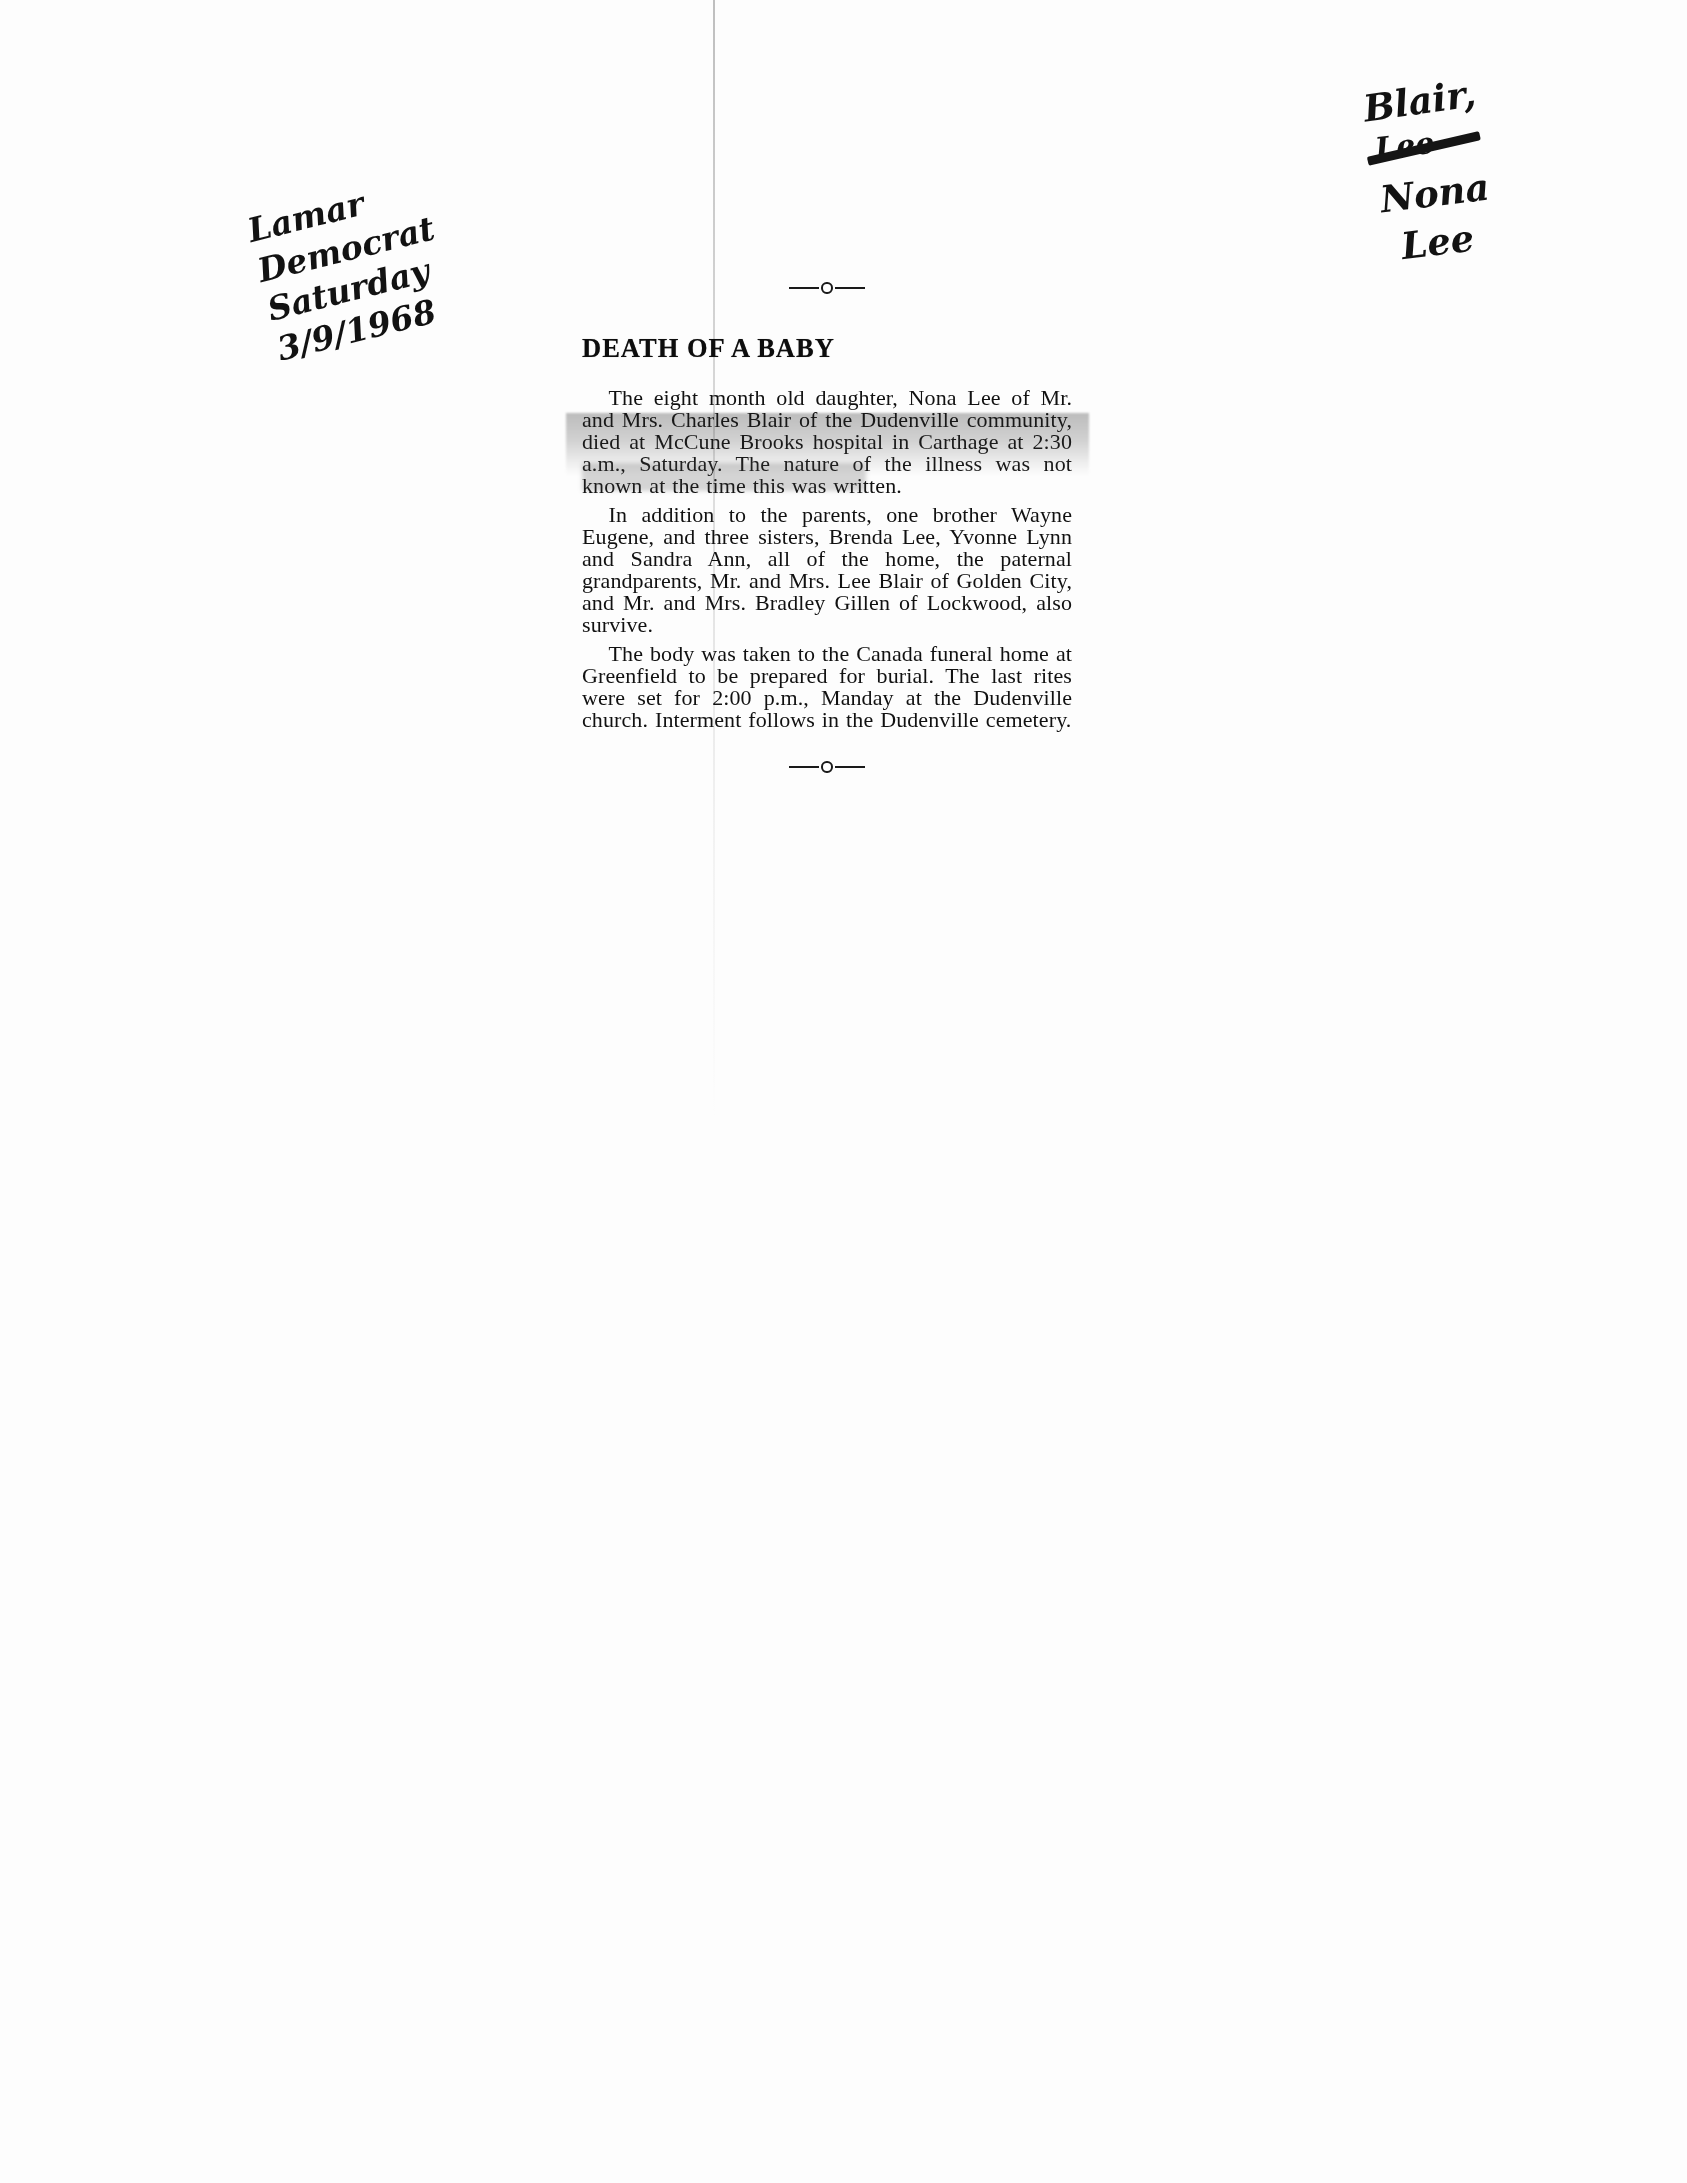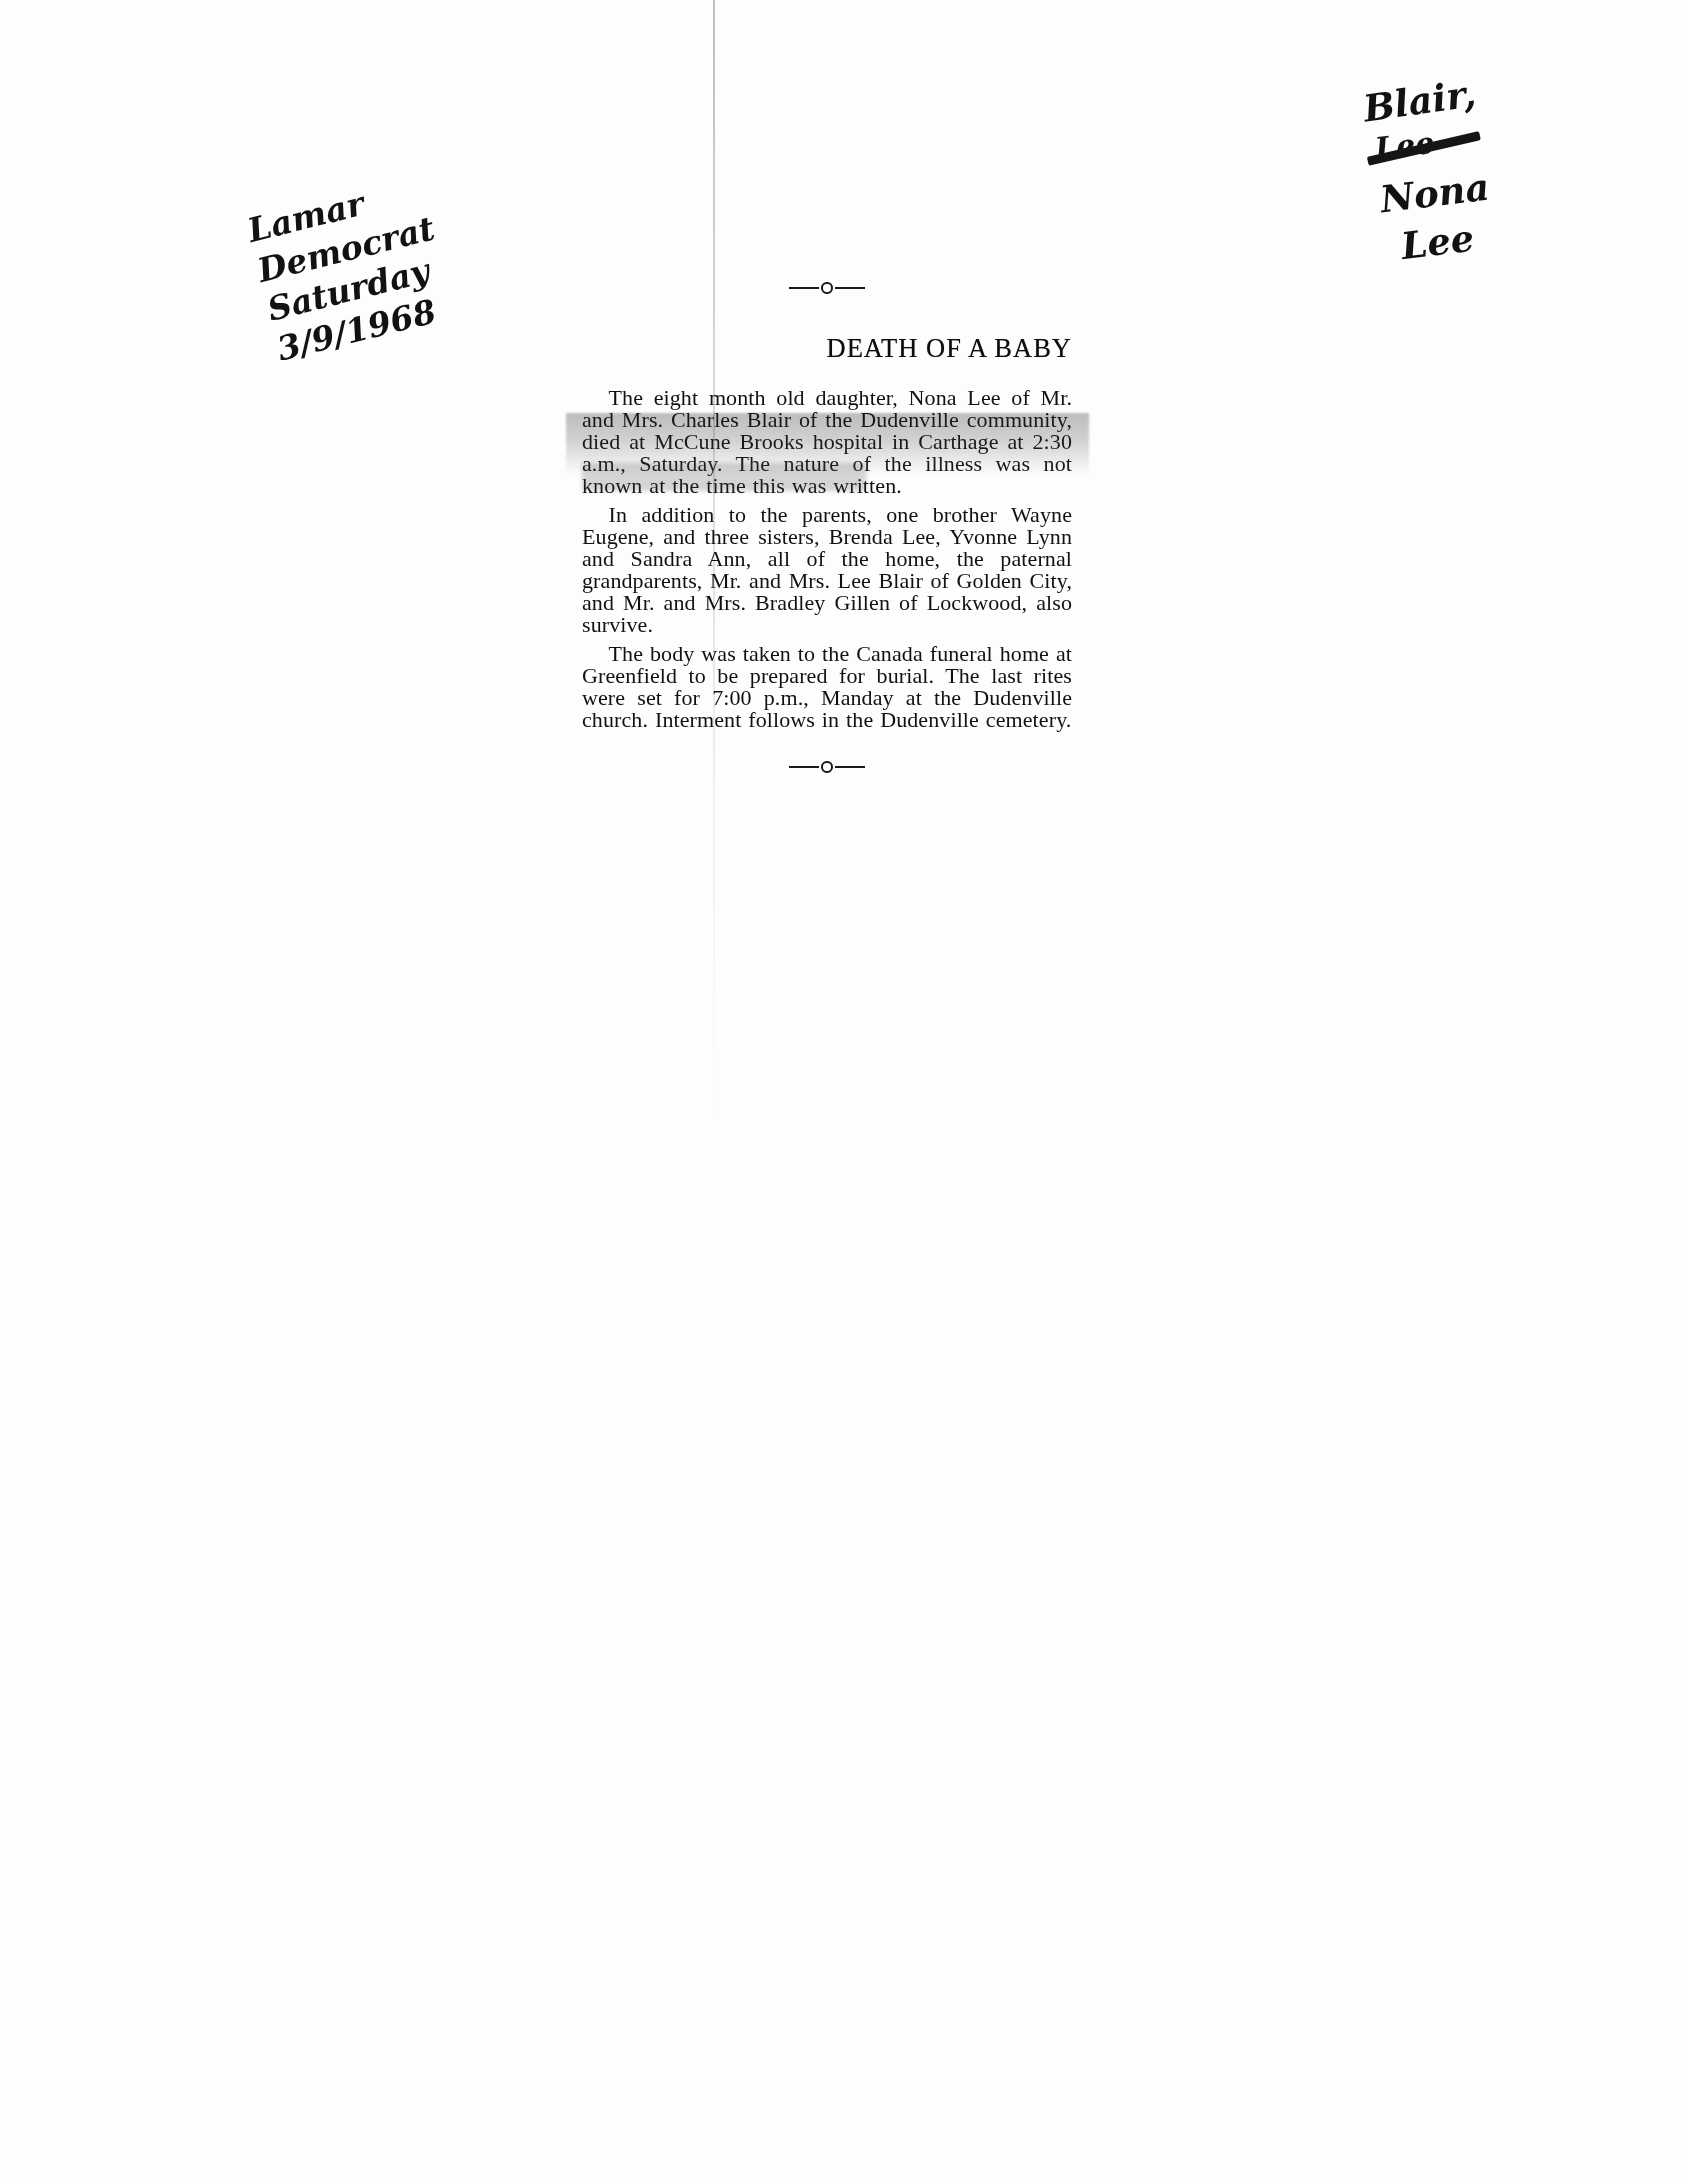--- a/index.html
+++ b/index.html
@@ -67,23 +67,23 @@
     height: 7.3px;
     border: 2px solid #1a1a1a;
     border-radius: 50%;
     vertical-align: middle;
     margin: 0 2.6px;
     background: #fff;
   }
 
   .headline {
     margin-top: 38px;
-    text-align: right;
-    font-family: "Liberation Serif", serif;
-    font-weight: normal;
+    text-align: left;
+    font-family: "Liberation Serif", serif;
+    font-weight: bold;
     font-size: 26.5px;
     letter-spacing: 1px;
     color: #0d0d0d;
     text-shadow: 0 0 0.7px rgba(0,0,0,0.55);
   }
 
   .body-text {
     margin-top: 22.5px;
     font-family: "Liberation Serif", serif;
     font-size: 22px;
@@ -210,21 +210,21 @@
 
     <div class="rule">
       <span class="bar"></span><span class="dot"></span><span class="bar"></span>
     </div>
 
     <div class="headline">DEATH OF A BABY</div>
 
     <div class="body-text">
       <p>The eight month old daughter, Nona Lee of Mr. and Mrs. Charles Blair of the Dudenville community, died at McCune Brooks hospital in Carthage at 2:30 a.m., Saturday. The nature of the illness was not known at the time this was written.</p>
       <p>In addition to the parents, one brother Wayne Eugene, and three sisters, Brenda Lee, Yvonne Lynn and Sandra Ann, all of the home, the paternal grandparents, Mr. and Mrs. Lee Blair of Golden City, and Mr. and Mrs. Bradley Gillen of Lockwood, also survive.</p>
-      <p>The body was taken to the Canada funeral home at Greenfield to be prepared for burial. The last rites were set for 7:00 p.m., Manday at the Dudenville church. Interment follows in the Dudenville cemetery.</p>
+      <p>The body was taken to the Canada funeral home at Greenfield to be prepared for burial. The last rites were set for 2:00 p.m., Manday at the Dudenville church. Interment follows in the Dudenville cemetery.</p>
     </div>
 
     <div class="rule rule-bottom">
       <span class="bar"></span><span class="dot"></span><span class="bar"></span>
     </div>
 
   </div>
 
   <div class="smudge"></div>
   <div class="smudge2"></div>

